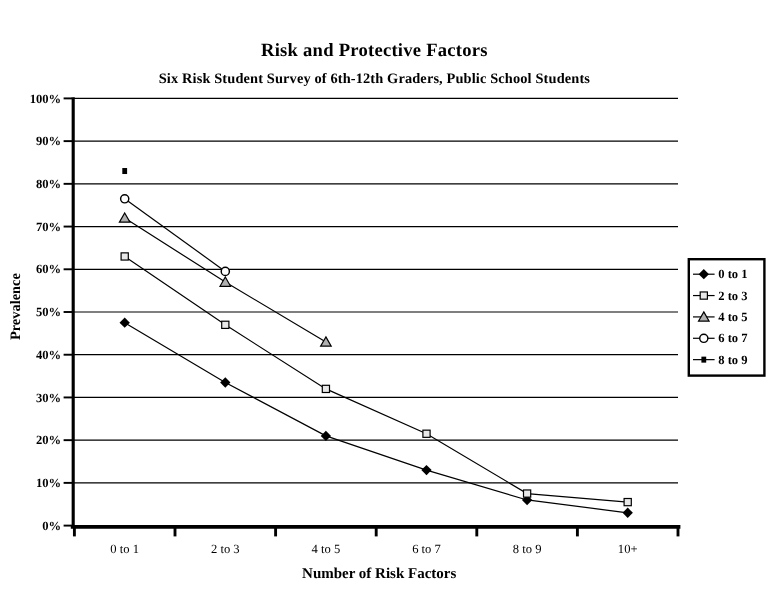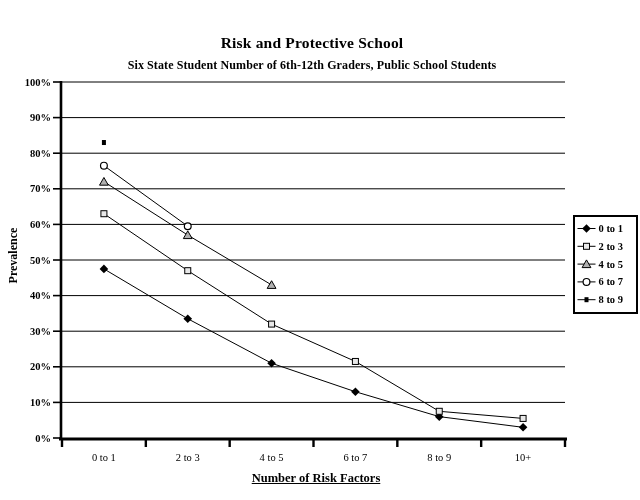--- a/index.html
+++ b/index.html
@@ -5,35 +5,35 @@
   html,body{margin:0;padding:0;background:#ffffff;}
   #canvas{
     position:relative;width:640px;height:500px;background:#ffffff;overflow:hidden;
     font-family:"Liberation Serif","DejaVu Serif",serif;color:#000;
   }
   .ttl{position:absolute;left:0;width:624px;text-align:center;font-weight:bold;}
   #title1{top:11px;font-size:15.5px;letter-spacing:0.2px;}
   #title2{top:34px;font-size:15.5px;letter-spacing:0.2px;}
   #subtitle{top:58px;font-size:12px;letter-spacing:0.1px;}
   #xlabel{position:absolute;top:471px;left:0;width:632px;text-align:center;
-          font-size:12.5px;font-weight:bold;text-decoration:underline;}
+          font-size:12.5px;font-weight:bold;}
   #ylabel{position:absolute;left:-47px;top:248px;width:120px;height:15px;text-align:center;
           font-size:12px;font-weight:bold;transform:rotate(-90deg);}
   svg{position:absolute;left:0;top:0;}
   svg text{font-family:"Liberation Serif","DejaVu Serif",serif;fill:#000;}
   .ytick-label{font-size:10.5px;font-weight:bold;}
   .xtick-label{font-size:10.5px;}
   .legend-label{font-size:10.5px;font-weight:bold;}
 </style>
 </head>
 <body>
 
 <div id="canvas">
-  <div class="ttl" id="title2">Risk and Protective School</div>
-  <div class="ttl" id="subtitle">Six State Student Number of 6th-12th Graders, Public School Students</div>
+  <div class="ttl" id="title2">Risk and Protective Factors</div>
+  <div class="ttl" id="subtitle">Six Risk Student Survey of 6th-12th Graders, Public School Students</div>
   <div id="ylabel">Prevalence</div>
   <div id="xlabel">Number of Risk Factors</div>
   <svg id="chart-svg" width="640" height="500" viewBox="0 0 640 500">
       <line x1="61" y1="402.4" x2="565" y2="402.4" stroke="#000000" stroke-width="1"></line>
       <line x1="61" y1="366.8" x2="565" y2="366.8" stroke="#000000" stroke-width="1"></line>
       <line x1="61" y1="331.2" x2="565" y2="331.2" stroke="#000000" stroke-width="1"></line>
       <line x1="61" y1="295.6" x2="565" y2="295.6" stroke="#000000" stroke-width="1"></line>
       <line x1="61" y1="260" x2="565" y2="260" stroke="#000000" stroke-width="1"></line>
       <line x1="61" y1="224.4" x2="565" y2="224.4" stroke="#000000" stroke-width="1"></line>
       <line x1="61" y1="188.8" x2="565" y2="188.8" stroke="#000000" stroke-width="1"></line>

